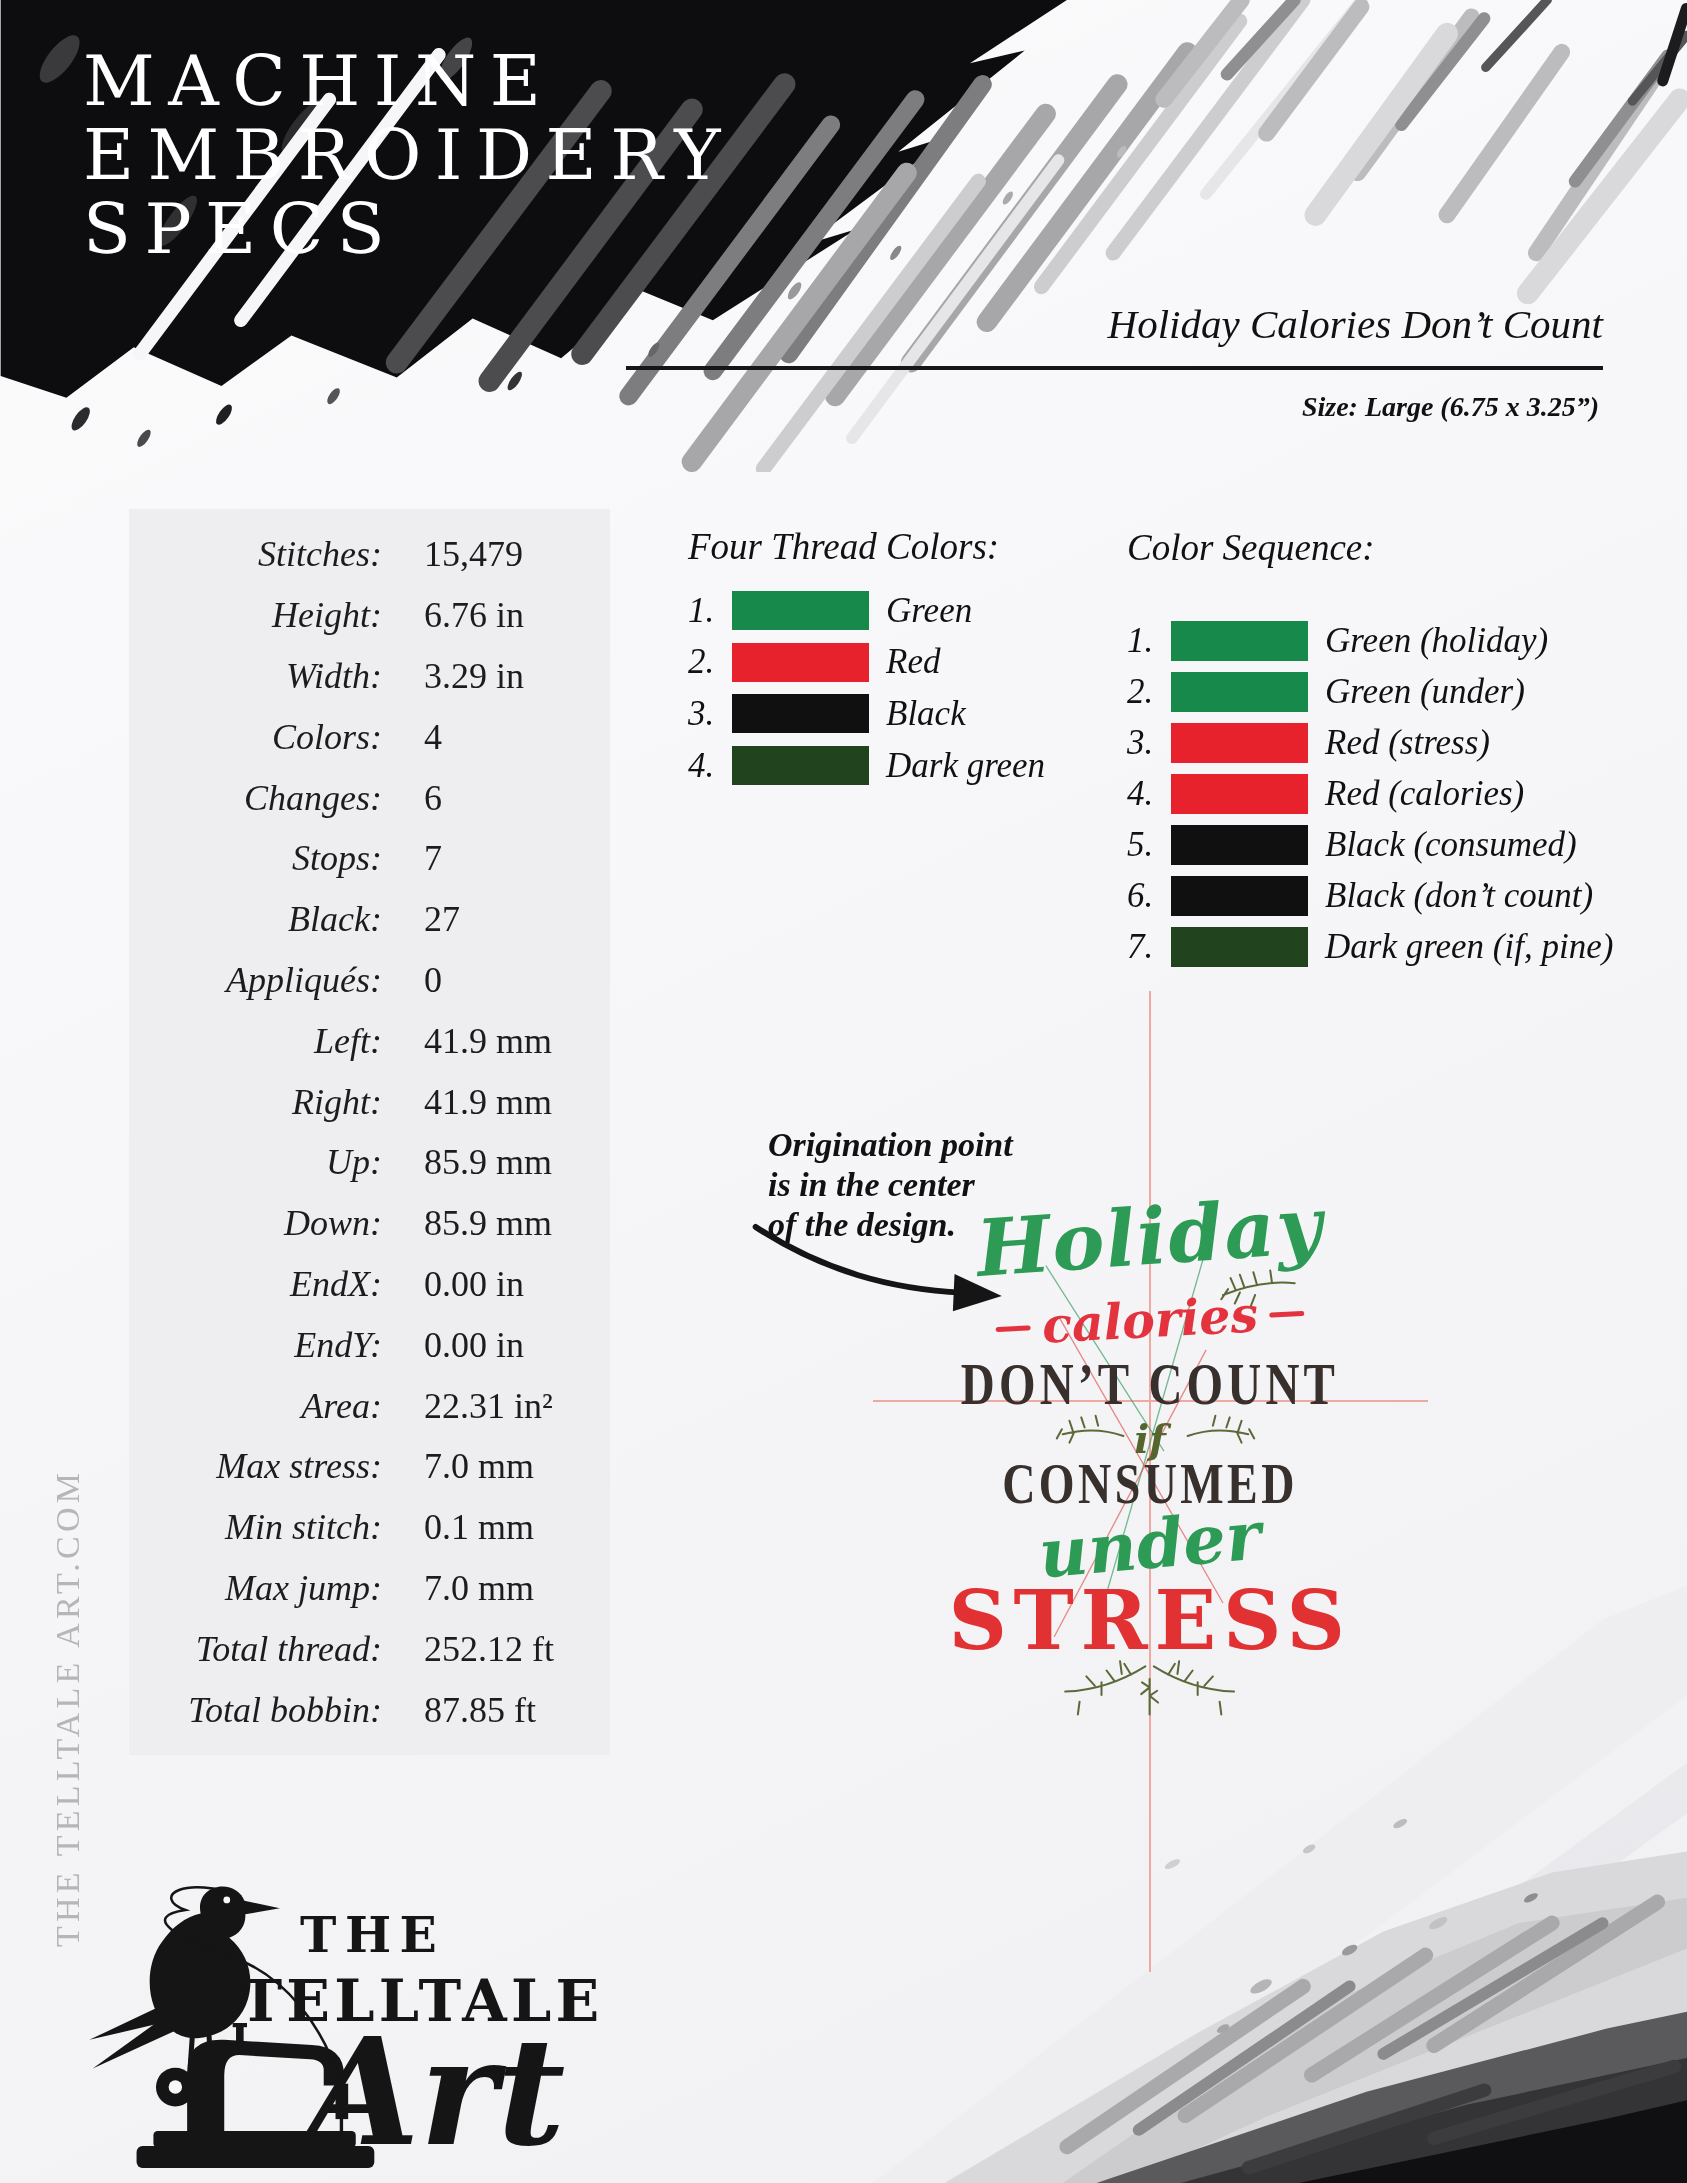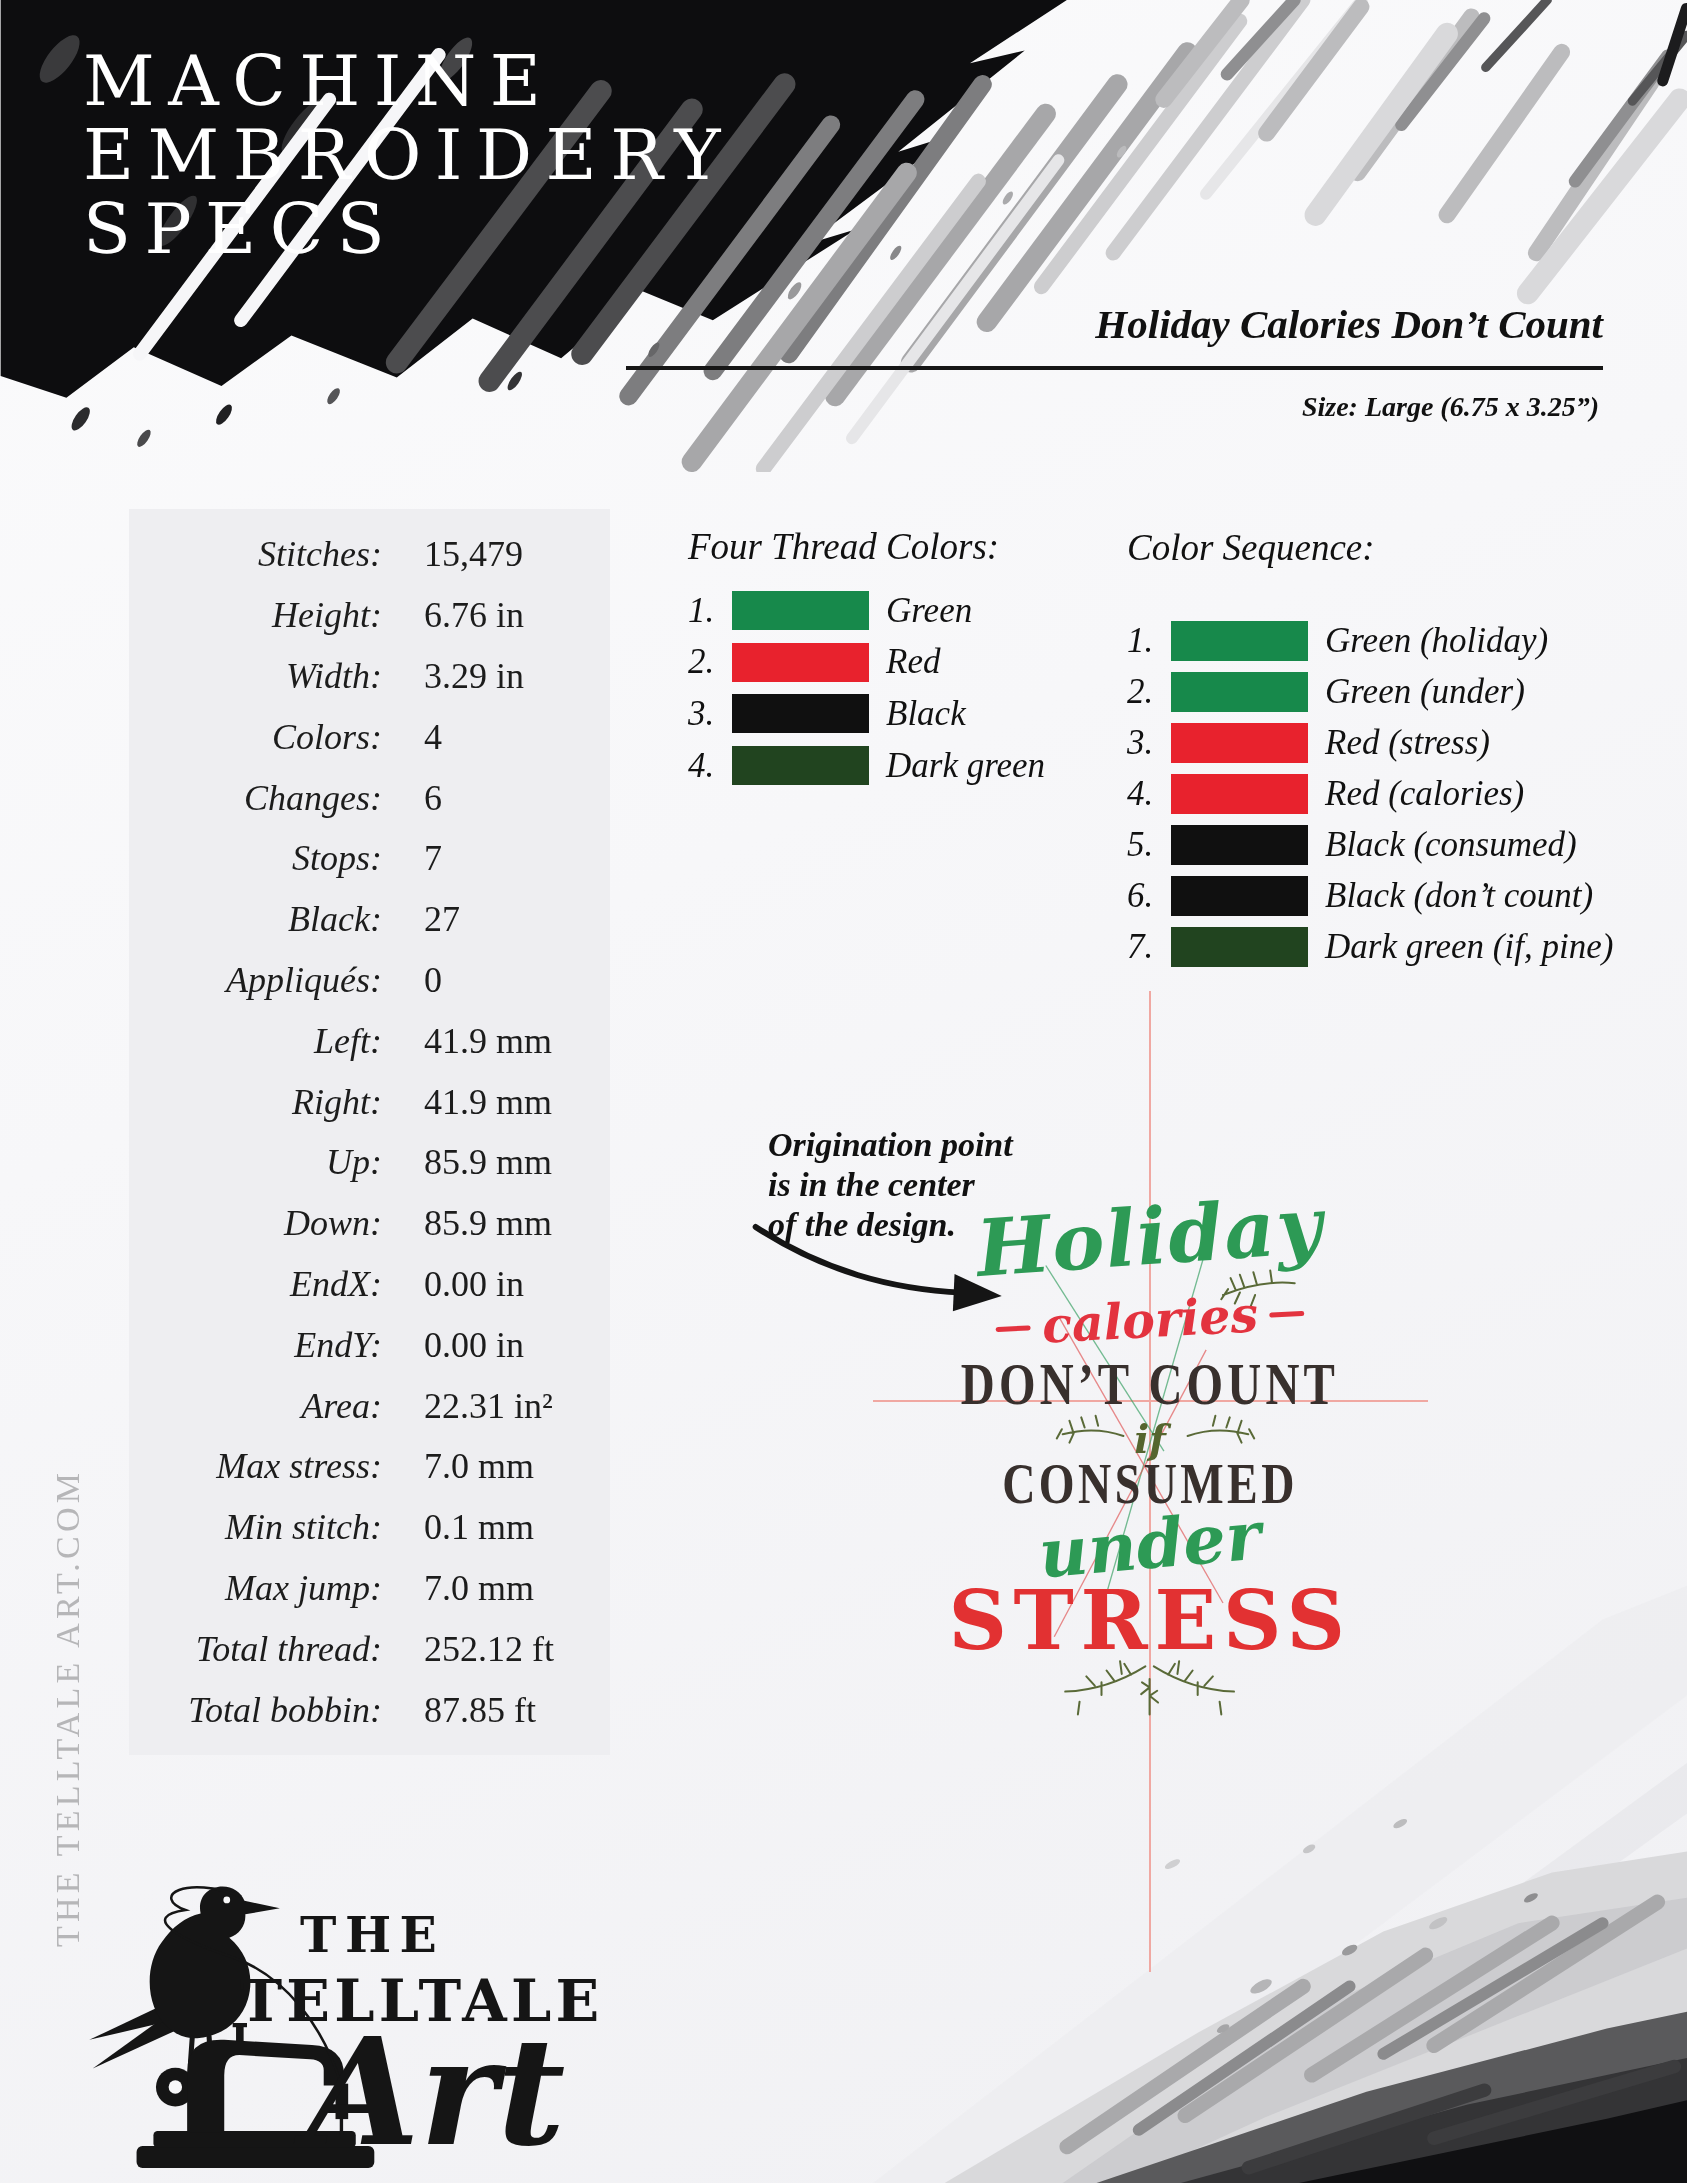--- a/index.html
+++ b/index.html
@@ -12,21 +12,21 @@
   svg { position:absolute; display:block; }
 
   
   .header { position:absolute; left:83px; top:44px; color:#ffffff; z-index:3; }
   .header div {
     font-family:"DejaVu Serif",serif; font-weight:400; font-size:70px;
     letter-spacing:13.5px; line-height:74px; white-space:nowrap;
   }
 
   
-  .doc-title { position:absolute; right:84px; top:300px; font-size:41px; font-weight:700; font-style:italic; color:#111; white-space:nowrap; z-index:3;}
+  .doc-title { position:absolute; right:84px; top:300px; font-size:41px; font-weight:400; font-style:italic; color:#111; white-space:nowrap; z-index:3;}
   .title-rule { position:absolute; left:626px; top:366px; width:977px; height:4.2px; background:#161616; z-index:3;}
   .doc-size { position:absolute; right:88px; top:391px; font-size:28px; font-weight:700; font-style:italic; color:#111; white-space:nowrap; z-index:3;}
 
   
   .specs {
     position:absolute; left:129px; top:509px; width:481px; height:1246px;
     background:#eeeef1; display:flex; flex-direction:column; justify-content:space-around;
     padding:15px 0; box-sizing:border-box; z-index:2;
   }
   .srow { display:flex; align-items:flex-start; }

